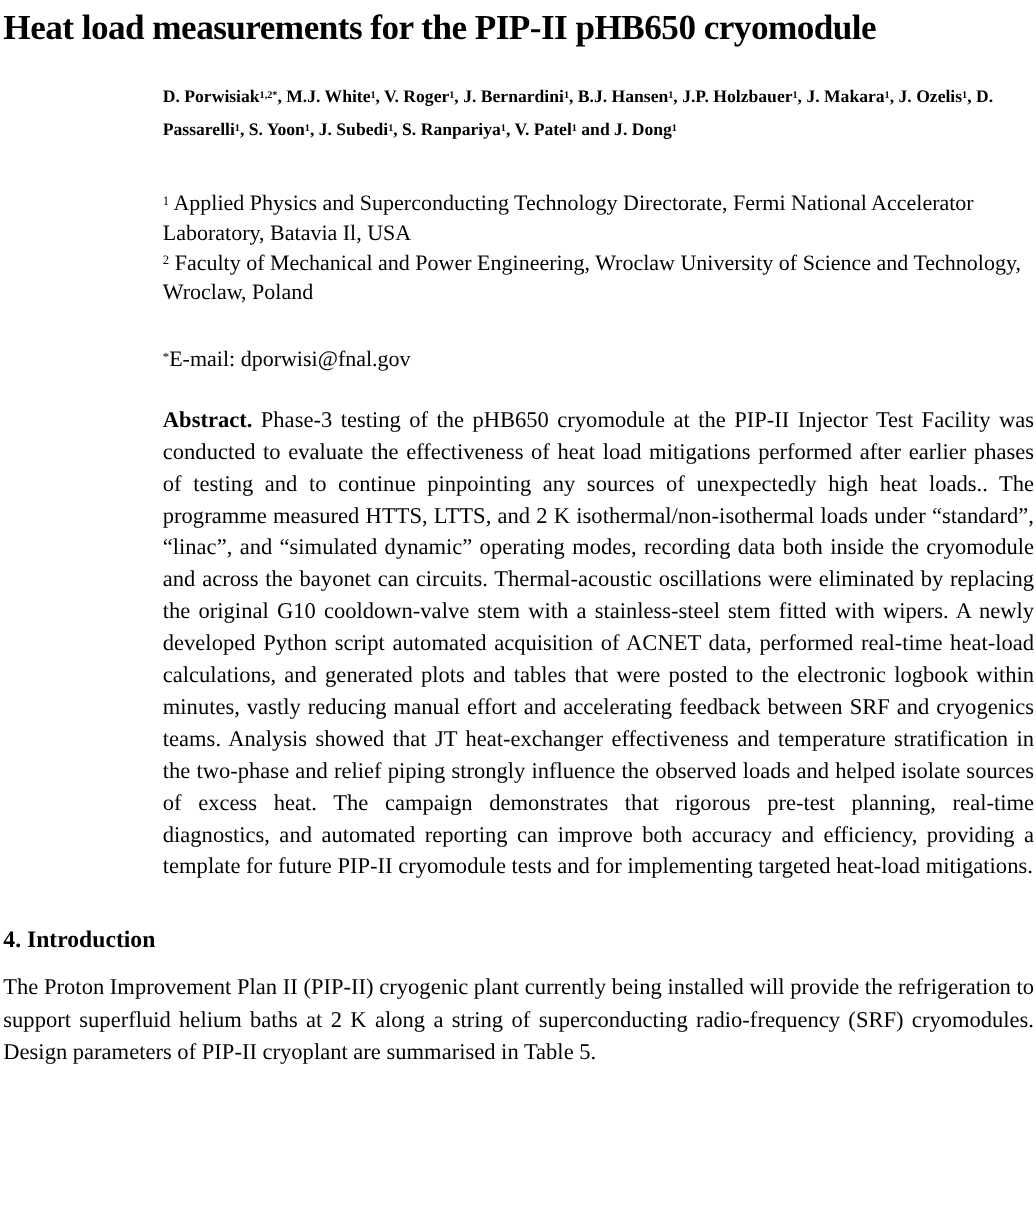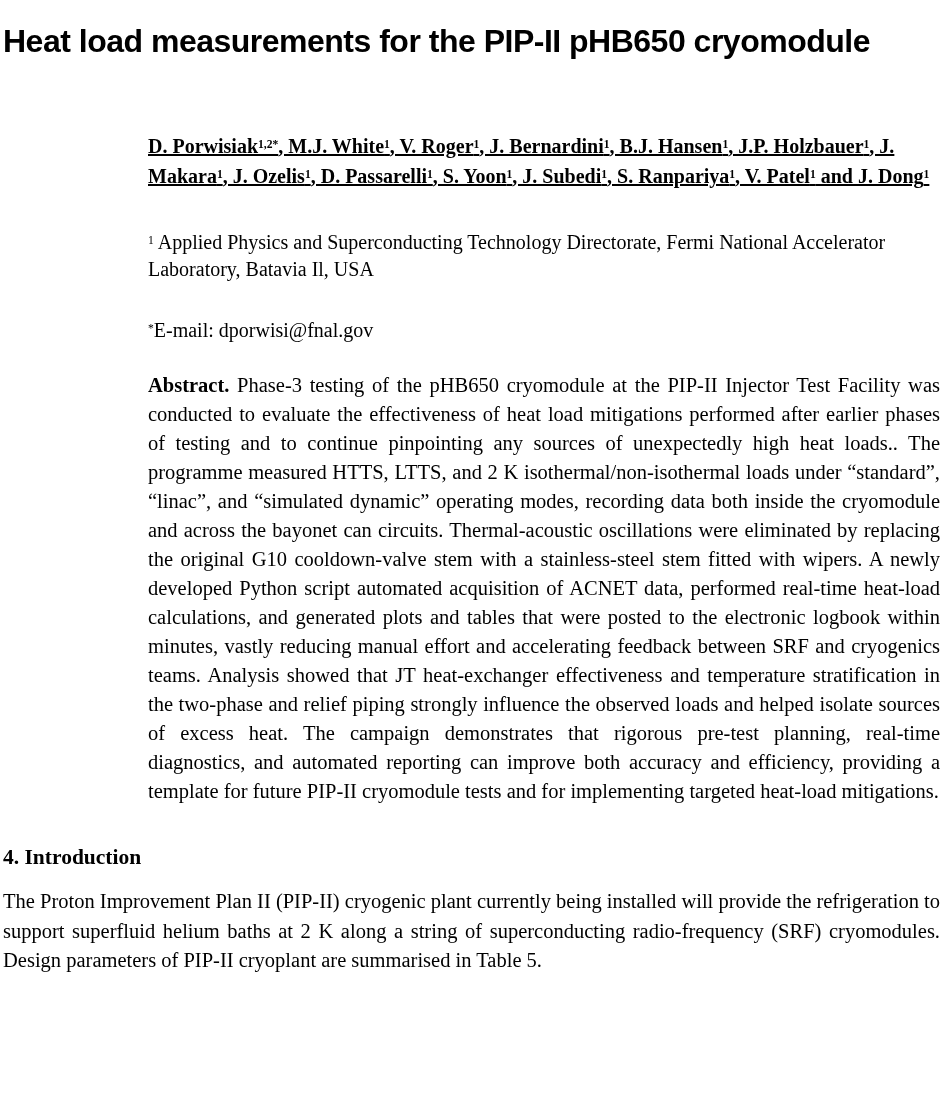--- a/index.html
+++ b/index.html
@@ -10,37 +10,36 @@
   }
   .page {
     position: relative;
     width: 942px;
     height: 1117px;
     background: #ffffff;
     overflow: hidden;
     font-family: "Liberation Serif", "DejaVu Serif", serif;
   }
   .title {
-    font-family: Liberation Sans, sans-serif;
+    font-family: Liberation Serif, serif;
     font-weight: 700;
     font-size: 32px;
     line-height: 46px;
     letter-spacing: -0.5px;
-    margin: 18px 60px 0 3px;
+    margin: 1px 60px 0 3px;
   }
   .front-matter {
     margin-left: 148px;
     width: 792px;
   }
   .authors {
     font-weight: 700;
-    font-size: 20px;
+    font-size: 16px;
     line-height: 30px;
-    margin-top: 67px;
-    text-decoration: underline;
+    margin-top: 27px;
   }
   .affiliations {
     font-size: 20px;
     line-height: 27px;
     margin-top: 38px;
   }
   .email {
     font-size: 20px;
     line-height: 27px;
     margin-top: 34px;
@@ -80,20 +79,21 @@
 <div class="page">
 
   <h1 class="title">Heat load measurements for the PIP-II pHB650 cryomodule</h1>
 
   <div class="front-matter">
 
     <p class="authors">D. Porwisiak<sup>1,2*</sup>, M.J. White<sup>1</sup>, V. Roger<sup>1</sup>, J. Bernardini<sup>1</sup>, B.J. Hansen<sup>1</sup>, J.P. Holzbauer<sup>1</sup>, J. Makara<sup>1</sup>, J. Ozelis<sup>1</sup>, D. Passarelli<sup>1</sup>, S. Yoon<sup>1</sup>, J. Subedi<sup>1</sup>, S. Ranpariya<sup>1</sup>, V. Patel<sup>1</sup> and J. Dong<sup>1</sup></p>
 
     <div class="affiliations">
       <div><sup>1</sup> Applied Physics and Superconducting Technology Directorate, Fermi National Accelerator Laboratory, Batavia Il, USA</div>
+      <div><sup>2</sup> Faculty of Mechanical and Power Engineering, Wroclaw University of Science and Technology, Wroclaw, Poland</div>
     </div>
 
     <p class="email"><sup>*</sup>E-mail: dporwisi@fnal.gov</p>
 
     <p class="abstract"><span class="abstract-label">Abstract.</span><span> Phase-3 testing of the pHB650 cryomodule at the PIP-II Injector Test Facility was conducted to evaluate the effectiveness of heat load mitigations performed after earlier phases of testing and to continue pinpointing any sources of unexpectedly high heat loads.. The programme measured HTTS, LTTS, and 2 K isothermal/non-isothermal loads under “standard”, “linac”, and “simulated dynamic” operating modes, recording data both inside the cryomodule and across the bayonet can circuits. Thermal-acoustic oscillations were eliminated by replacing the original G10 cooldown-valve stem with a stainless-steel stem fitted with wipers. A newly developed Python script automated acquisition of ACNET data, performed real-time heat-load calculations, and generated plots and tables that were posted to the electronic logbook within minutes, vastly reducing manual effort and accelerating feedback between SRF and cryogenics teams. Analysis showed that JT heat-exchanger effectiveness and temperature stratification in the two-phase and relief piping strongly influence the observed loads and helped isolate sources of excess heat. The campaign demonstrates that rigorous pre-test planning, real-time diagnostics, and automated reporting can improve both accuracy and efficiency, providing a template for future PIP-II cryomodule tests and for implementing targeted heat-load mitigations.</span></p>
 
   </div>
 
   <h2 class="section-heading">4. Introduction</h2>
 

